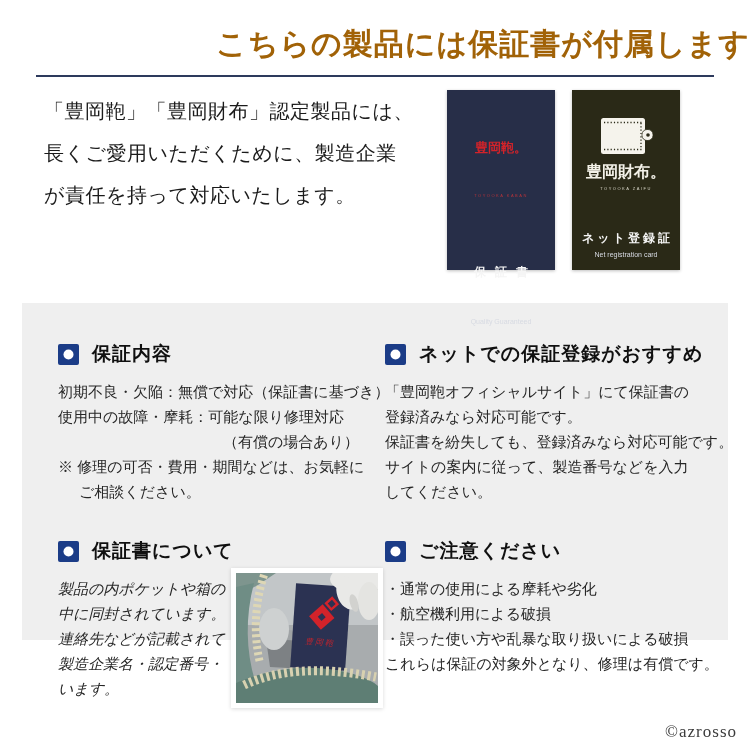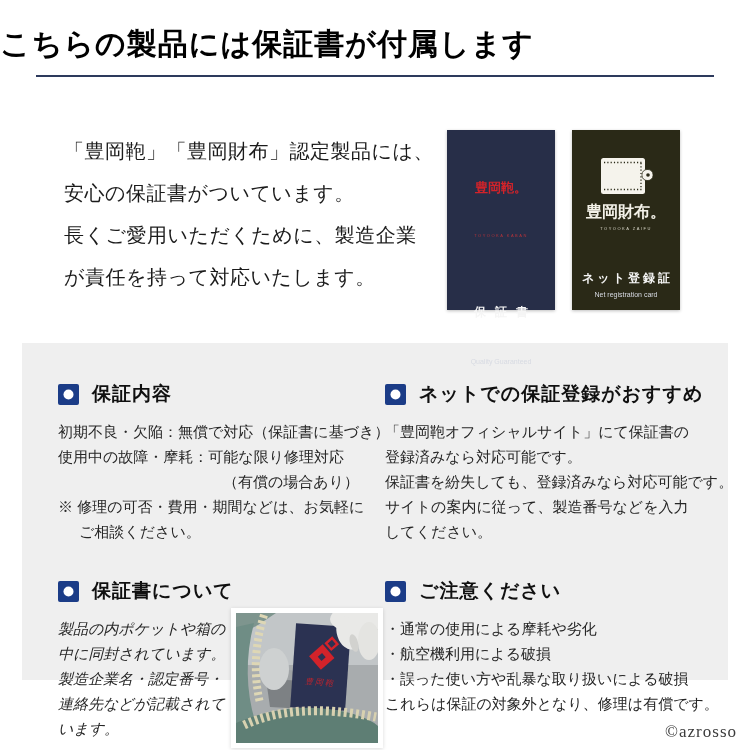--- a/index.html
+++ b/index.html
@@ -4,26 +4,26 @@
 <style>
   * { box-sizing: border-box; }
   html,body { margin:0; padding:0; }
   body {
     width:750px; height:750px; position:relative; overflow:hidden;
     background:#ffffff; font-family:"Liberation Sans", sans-serif; color:#1c1c1c;
   }
   
   .hdr { padding-top:24px; }
   .hdr h1 {
-    margin:0; text-align:left; font-family:"Liberation Serif", serif;
-    font-size:30px; font-weight:600; color:#000000; letter-spacing:1px;
+    margin:0; text-align:right; font-family:"Liberation Serif", serif;
+    font-size:30px; font-weight:600; color:#a16207; letter-spacing:1px;
   }
   .title-rule { margin:10px 36px 0 36px; border-bottom:2px solid #2d3a5c; }
   
-  .intro { display:flex; justify-content:space-between; padding:13px 70px 0 64px;margin-top:40px; }
+  .intro { display:flex; justify-content:space-between; padding:13px 70px 0 44px; }
   .intro-text p {
     margin:0; font-size:20px; line-height:42px; color:#1b1b1b; white-space:nowrap; letter-spacing:0.5px;
   }
   .cards { display:flex; gap:17px; align-items:flex-start; }
   .card {
     width:108px; height:180px; display:flex; flex-direction:column; align-items:center;
     box-shadow:0 1px 3px rgba(0,0,0,.25);
   }
   .card-navy { background:#272e48;gap:33px; }
   .card-olive { background:#2a2917; }
@@ -67,21 +67,20 @@
 <body>
 
 <div class="hdr">
   <h1>こちらの製品には保証書が付属します</h1>
   <div class="title-rule"></div>
 </div>
 
 <div class="intro">
   <div class="intro-text">
     <p>「豊岡鞄」「豊岡財布」認定製品には、</p>
-    <p>安心の保証書がついています。</p>
     <p>長くご愛用いただくために、製造企業</p>
     <p>が責任を持って対応いたします。</p>
   </div>
 
   <div class="cards">
 
     <div class="card card-navy">
       <svg class="logo" width="62" height="62" viewBox="0 0 64 64">
         <rect x="13" y="19" width="30" height="30" fill="#d2232a" transform="rotate(45 28 34)"></rect>
         <rect x="37" y="11" width="14" height="14" fill="#272e48" stroke="#d2232a" stroke-width="4.5" transform="rotate(45 44 18)"></rect>
@@ -154,22 +153,22 @@
         <svg width="21" height="21" viewBox="0 0 21 21">
           <rect x="0" y="0" width="21" height="21" rx="2" fill="#1b3c87"></rect>
             <circle cx="10.5" cy="10.5" r="5" fill="#ffffff"></circle>
         </svg>
         <span class="h">保証書について</span>
       </div>
       <div class="sec3-body">
         <div class="body sec3-text">
           <p>製品の内ポケットや箱の</p>
           <p>中に同封されています。</p>
+          <p>連絡先などが記載されて</p>
           <p>製造企業名・認定番号・</p>
-          <p>連絡先などが記載されて</p>
           <p>います。</p>
         </div>
         <figure class="photo">
           <svg width="142" height="130" viewBox="0 0 142 130">
             <rect width="142" height="130" fill="#c2c6c8"></rect>
             <rect y="52" width="142" height="78" fill="#a8acae"></rect>
 
             <path d="M28,56 L112,60 L110,72 L30,67 Z" fill="#9fa3a5"></path>
             <path d="M30,66 L110,70 L106,98 L34,94 Z" fill="#7d8184"></path>
             <ellipse cx="38" cy="56" rx="15" ry="21" fill="#ced1d1"></ellipse>

